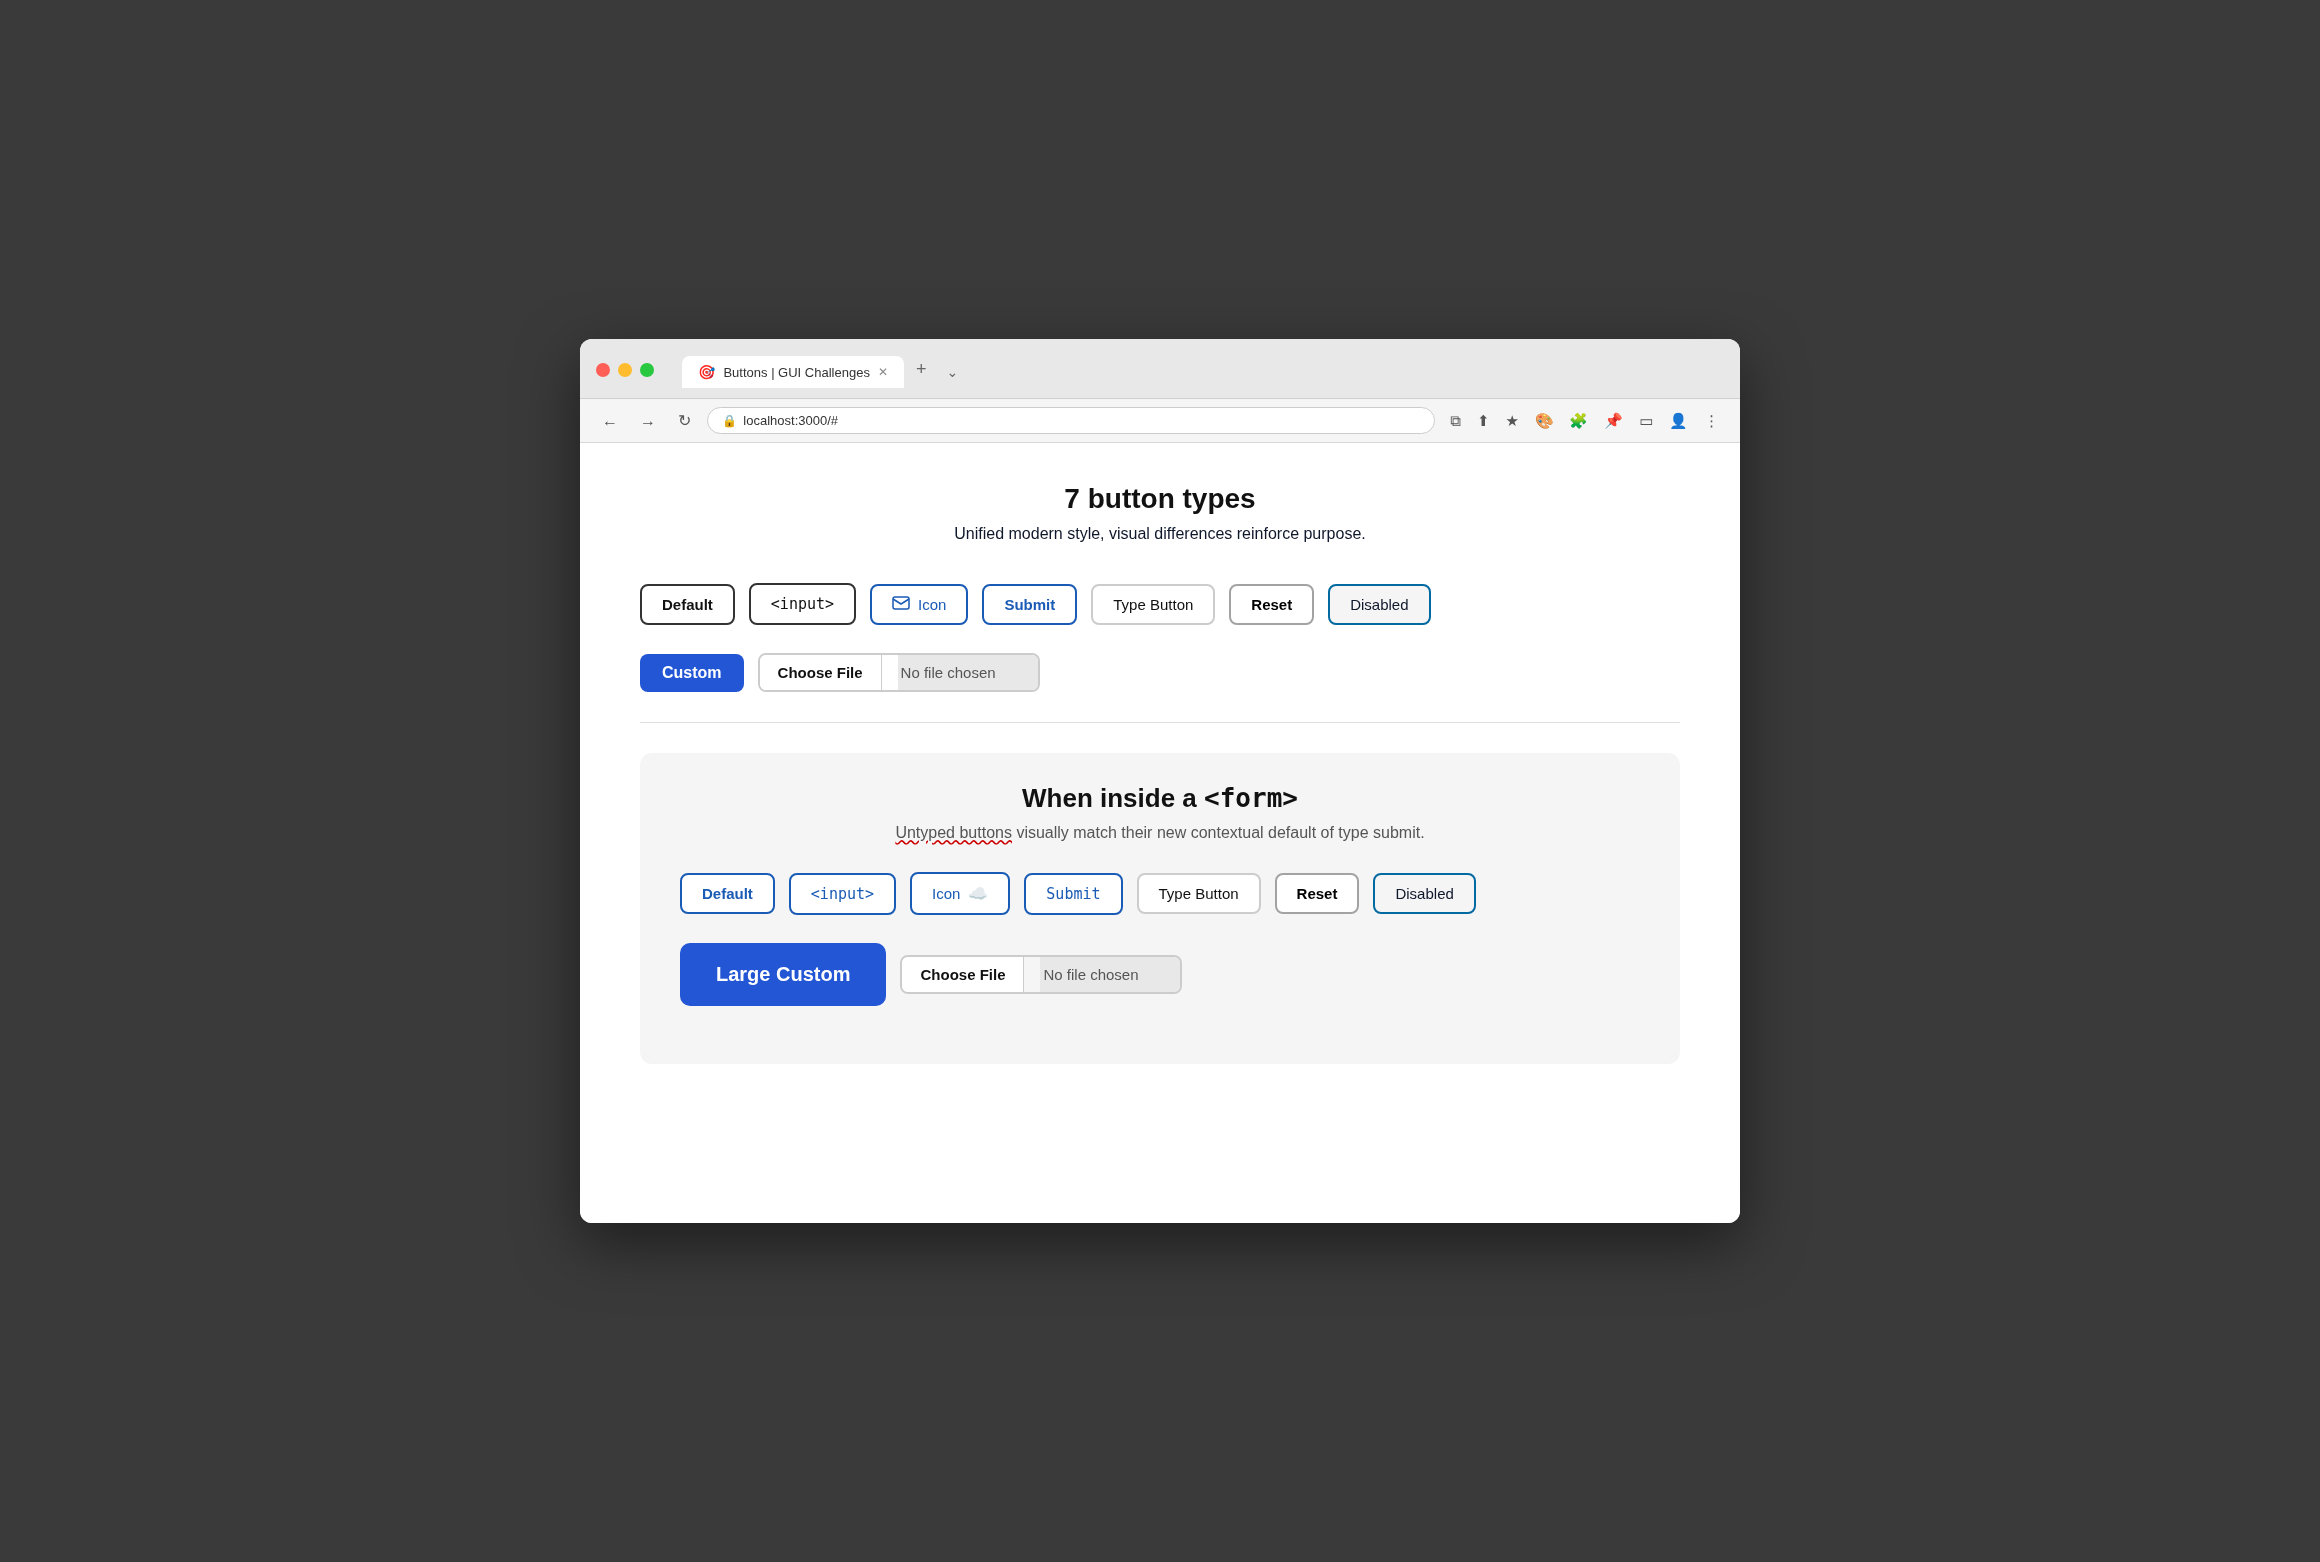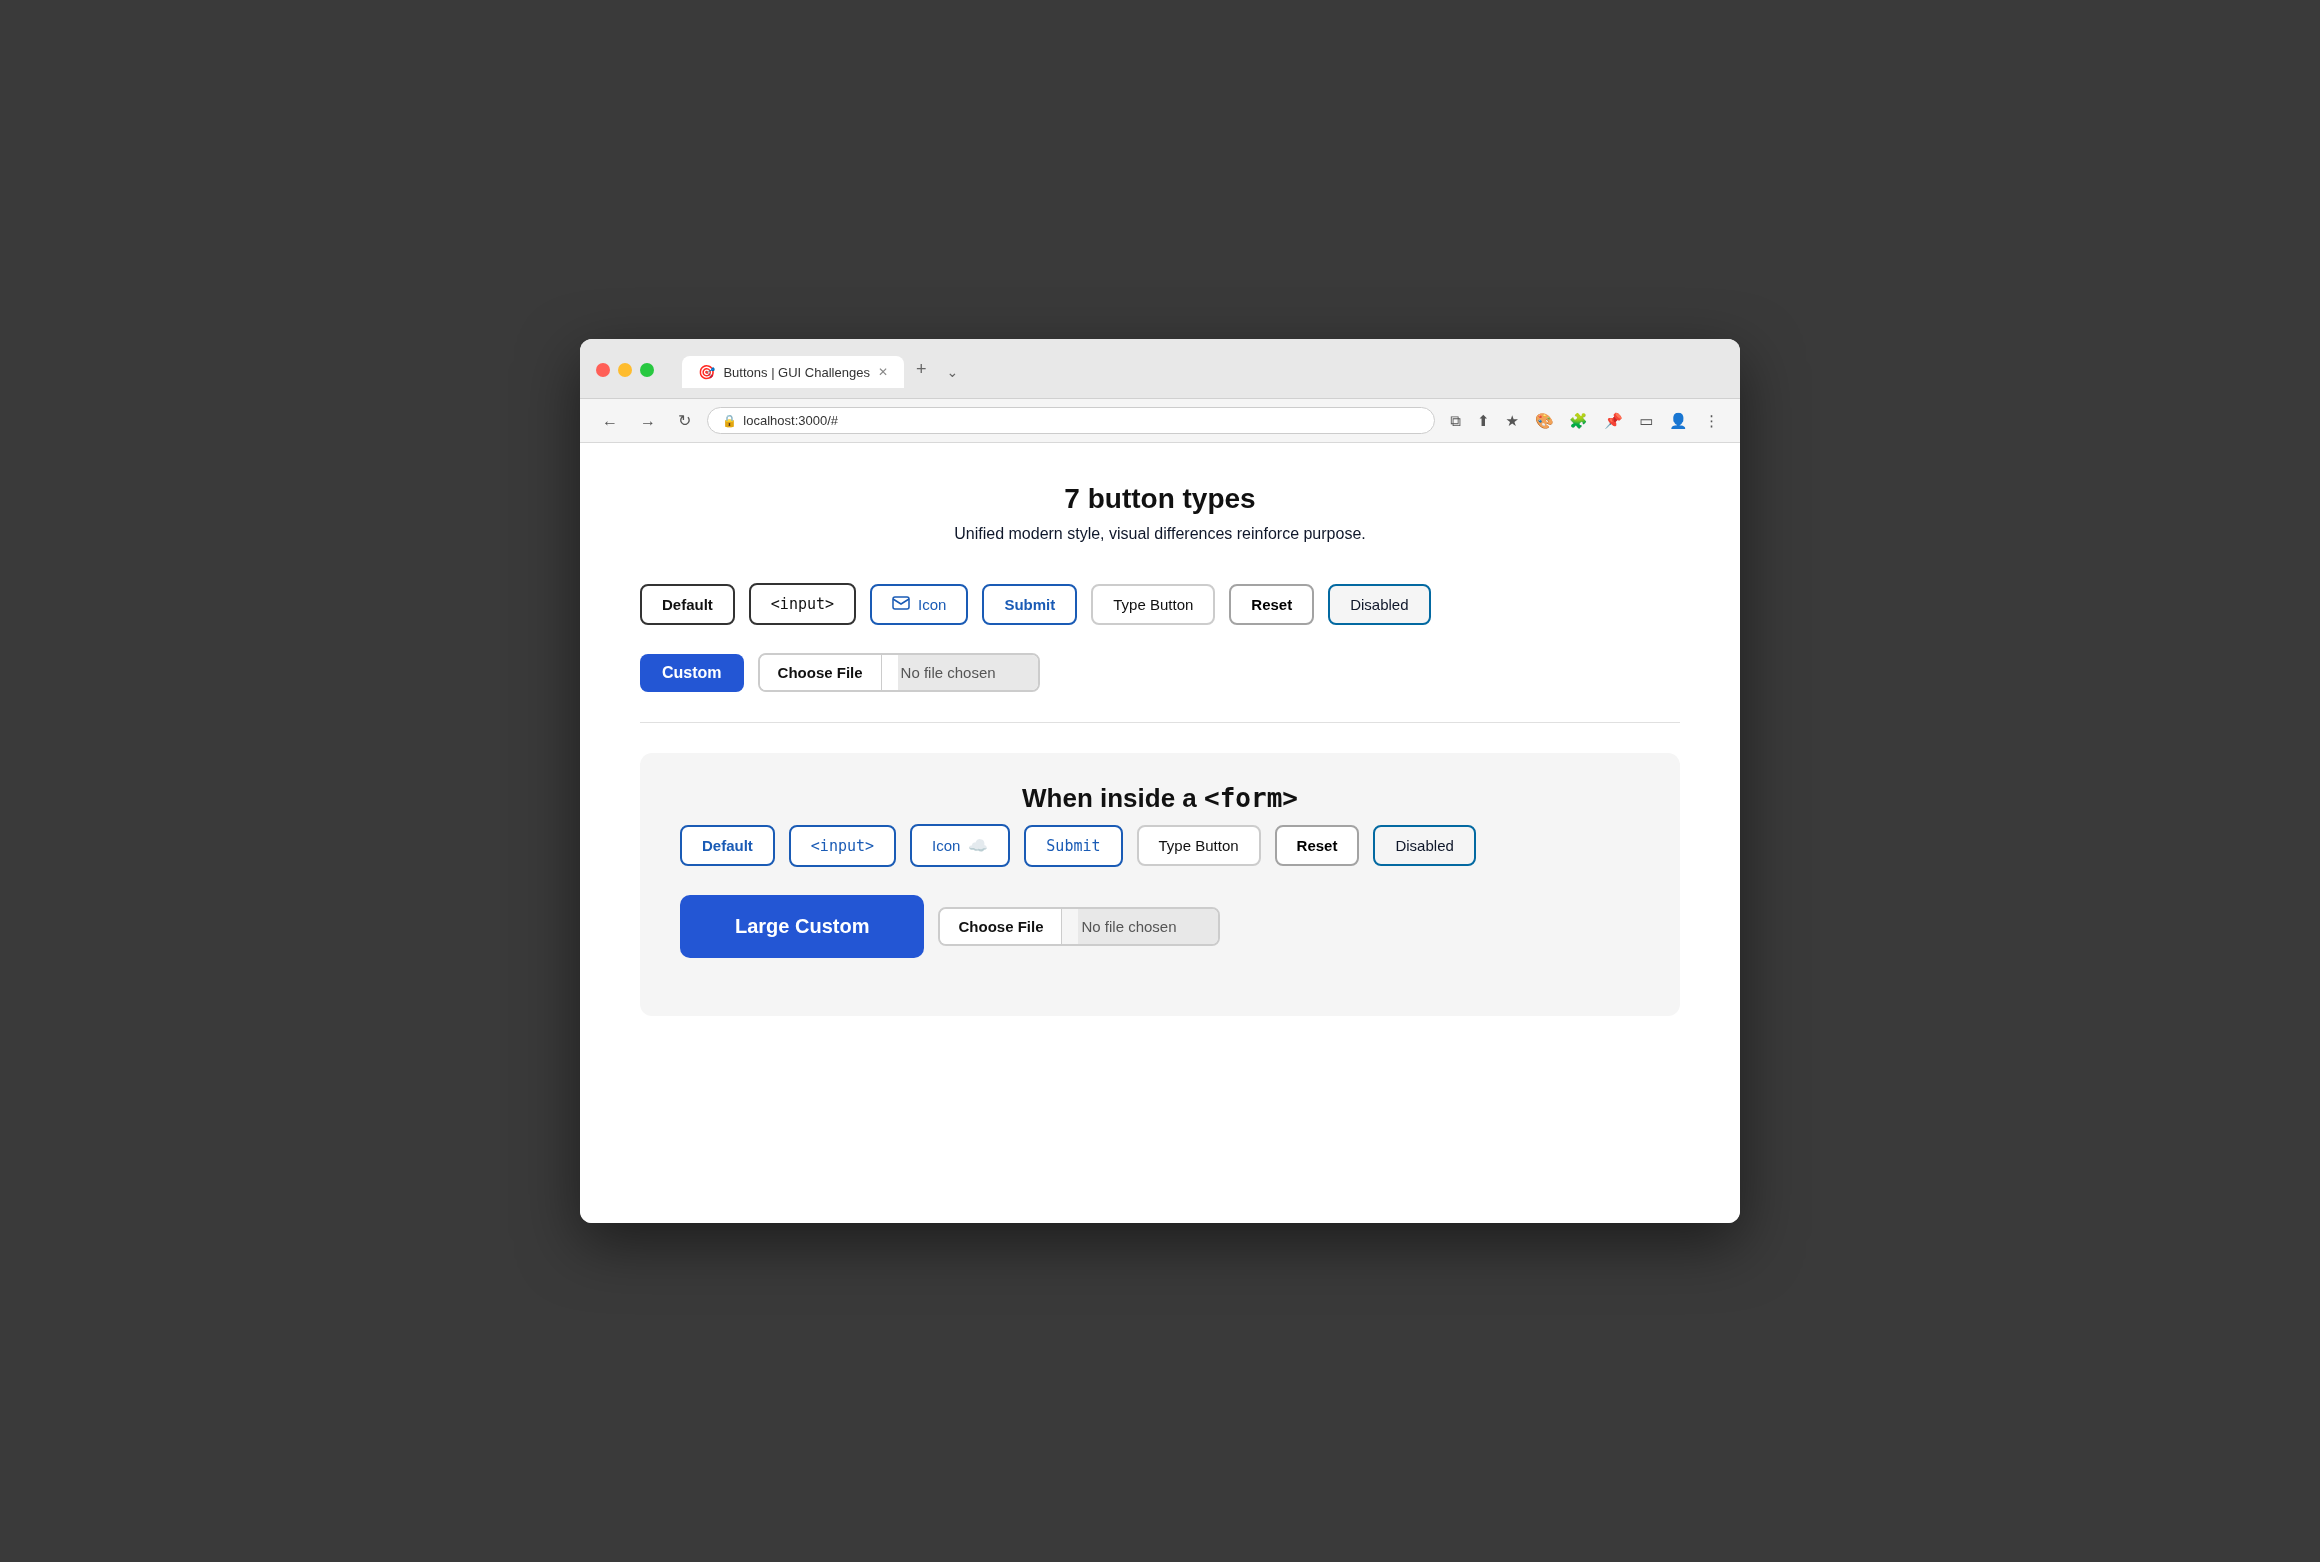--- a/index.html
+++ b/index.html
@@ -244,21 +244,21 @@
       font-size: 16px;
       font-weight: 700;
       cursor: pointer;
     }
 
     .btn-large-custom {
       background: #2356d4;
       color: white;
       border: none;
       border-radius: 10px;
-      padding: 20px 55px;
+      padding: 20px 36px;
       font-size: 20px;
       font-weight: 700;
       cursor: pointer;
     }
 
     
     .file-input-wrapper {
       display: flex;
       border: 2px solid #ccc;
       border-radius: 8px;
@@ -447,20 +447,23 @@
         <span class="file-no-chosen">No file chosen</span>
       </div>
     </div>
 
     <div class="divider"></div>
 
     <div class="form-section">
       <h2 class="form-section-title">
         <span>When inside a </span><code>&lt;form&gt;</code>
       </h2>
+      <p class="form-section-subtitle">
+        <u>Untyped buttons</u><span> visually match their new contextual default of type submit.</span>
+      </p>
 
       <div class="button-row">
         <button class="form-btn-default">Default</button>
         <button class="form-btn-input">&lt;input&gt;</button>
         <button class="form-btn-icon">
           <span>Icon</span>
           <span class="icon-cloud">☁️</span>
         </button>
         <button class="form-btn-input">Submit</button>
         <button class="btn btn-type-button">Type Button</button>

